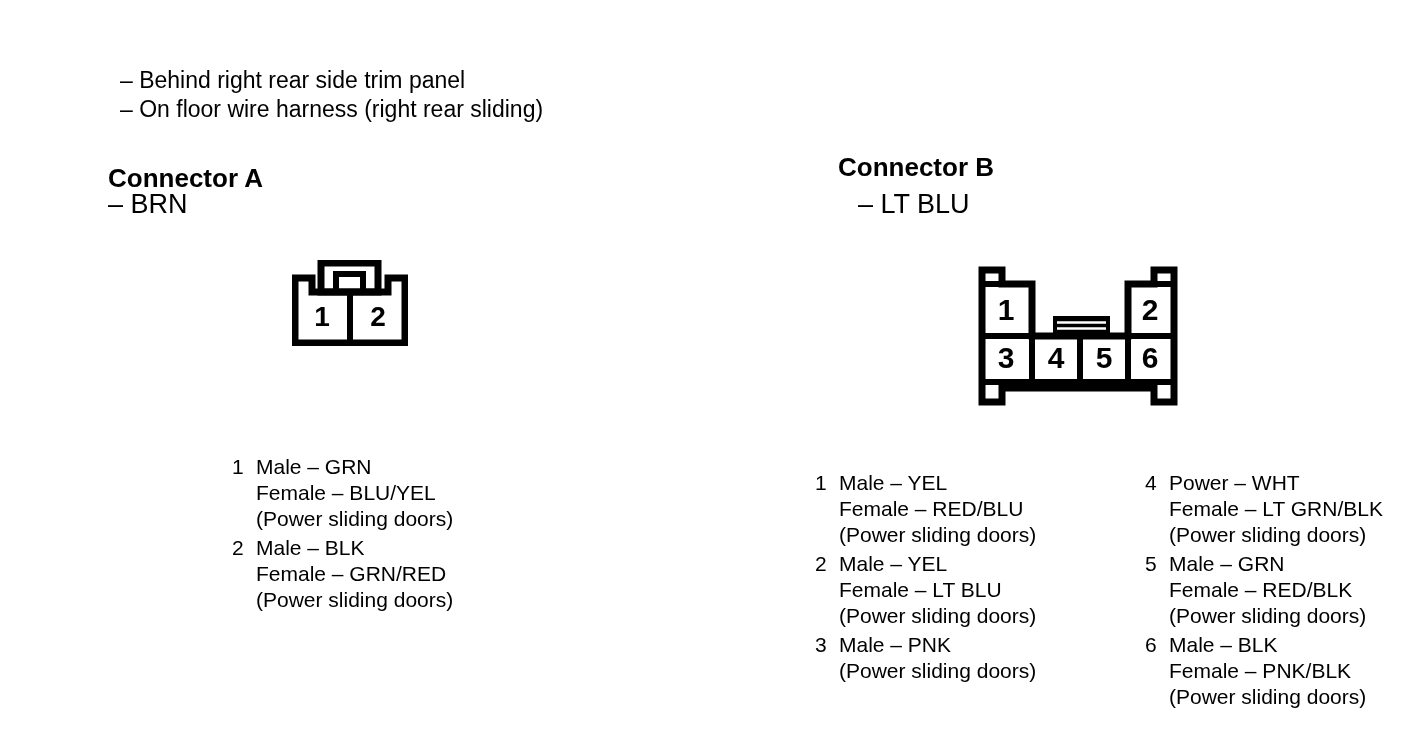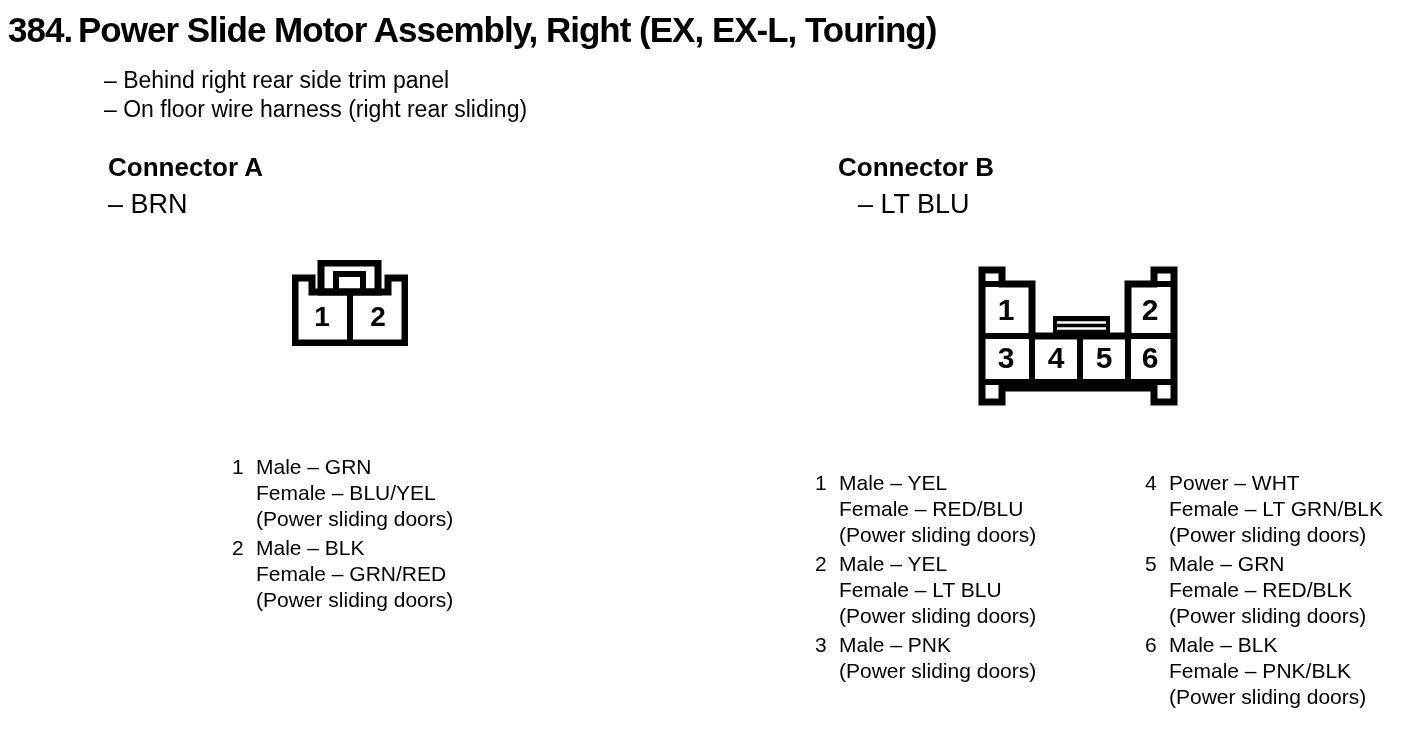--- a/index.html
+++ b/index.html
@@ -13,21 +13,21 @@
     overflow:hidden;
   }
   .abs { position:absolute; }
 
   
   .title-row { left:8px; top:10px; display:flex; }
   .title-num  { font-size:35px; font-weight:bold; width:70px; letter-spacing:-1px; }
   .title-text { font-size:35px; font-weight:bold; letter-spacing:-1px; white-space:nowrap; }
 
   
-  .loc-block { left:104px; top:66px; font-size:23px; line-height:29px; }
+  .loc-block { left:120px; top:66px; font-size:23px; line-height:29px; }
   .loc-line { white-space:nowrap; }
 
   
   .conn-heading { font-size:26px; font-weight:bold; white-space:nowrap; }
   .conn-color   { font-size:27px; white-space:nowrap; }
 
   
   .diagram { position:absolute; }
   .diagram svg { display:block; }
   .st7 { fill:none; stroke:#000000; stroke-width:7; }
@@ -44,31 +44,27 @@
   .pin-entry { display:flex; margin-top:3px; }
   .pin-entry:first-child { margin-top:0; }
   .pn { width:16px; text-align:left; flex:none; margin-right:8px; }
   .pl { display:flex; flex-direction:column; white-space:nowrap; }
 </style>
 </head>
 <body>
 
 <div class="page">
 
-  <div class="abs title-row">
-    <span class="title-num">384.</span>
-    <span class="title-text">Power Slide Motor Assembly, Right (EX, EX-L, Touring)</span>
-  </div>
 
   <div class="abs loc-block">
     <div class="loc-line">– Behind right rear side trim panel</div>
     <div class="loc-line">– On floor wire harness (right rear sliding)</div>
   </div>
 
-  <div class="abs conn-heading" style="left:108px; top:152px;">Connector A</div>
+  <div class="abs conn-heading" style="left:108px; top:163px;">Connector A</div>
   <div class="abs conn-color" style="left:108px; top:189px;">– BRN</div>
 
   <div class="abs conn-heading" style="left:838px; top:152px;">Connector B</div>
   <div class="abs conn-color" style="left:858px; top:189px;">– LT BLU</div>
 
   <div class="diagram" style="left:292px; top:260px; width:116px; height:86px;">
     <svg viewBox="0 0 116 86" width="116" height="86">
       <rect x="29" y="3" width="57" height="29" class="st7"></rect>
       <rect x="44" y="14" width="27" height="18" class="st6"></rect>
       <path d="M 3,18 H 20 V 32 H 96 V 18 H 113 V 83 H 3 Z" class="st7"></path>

